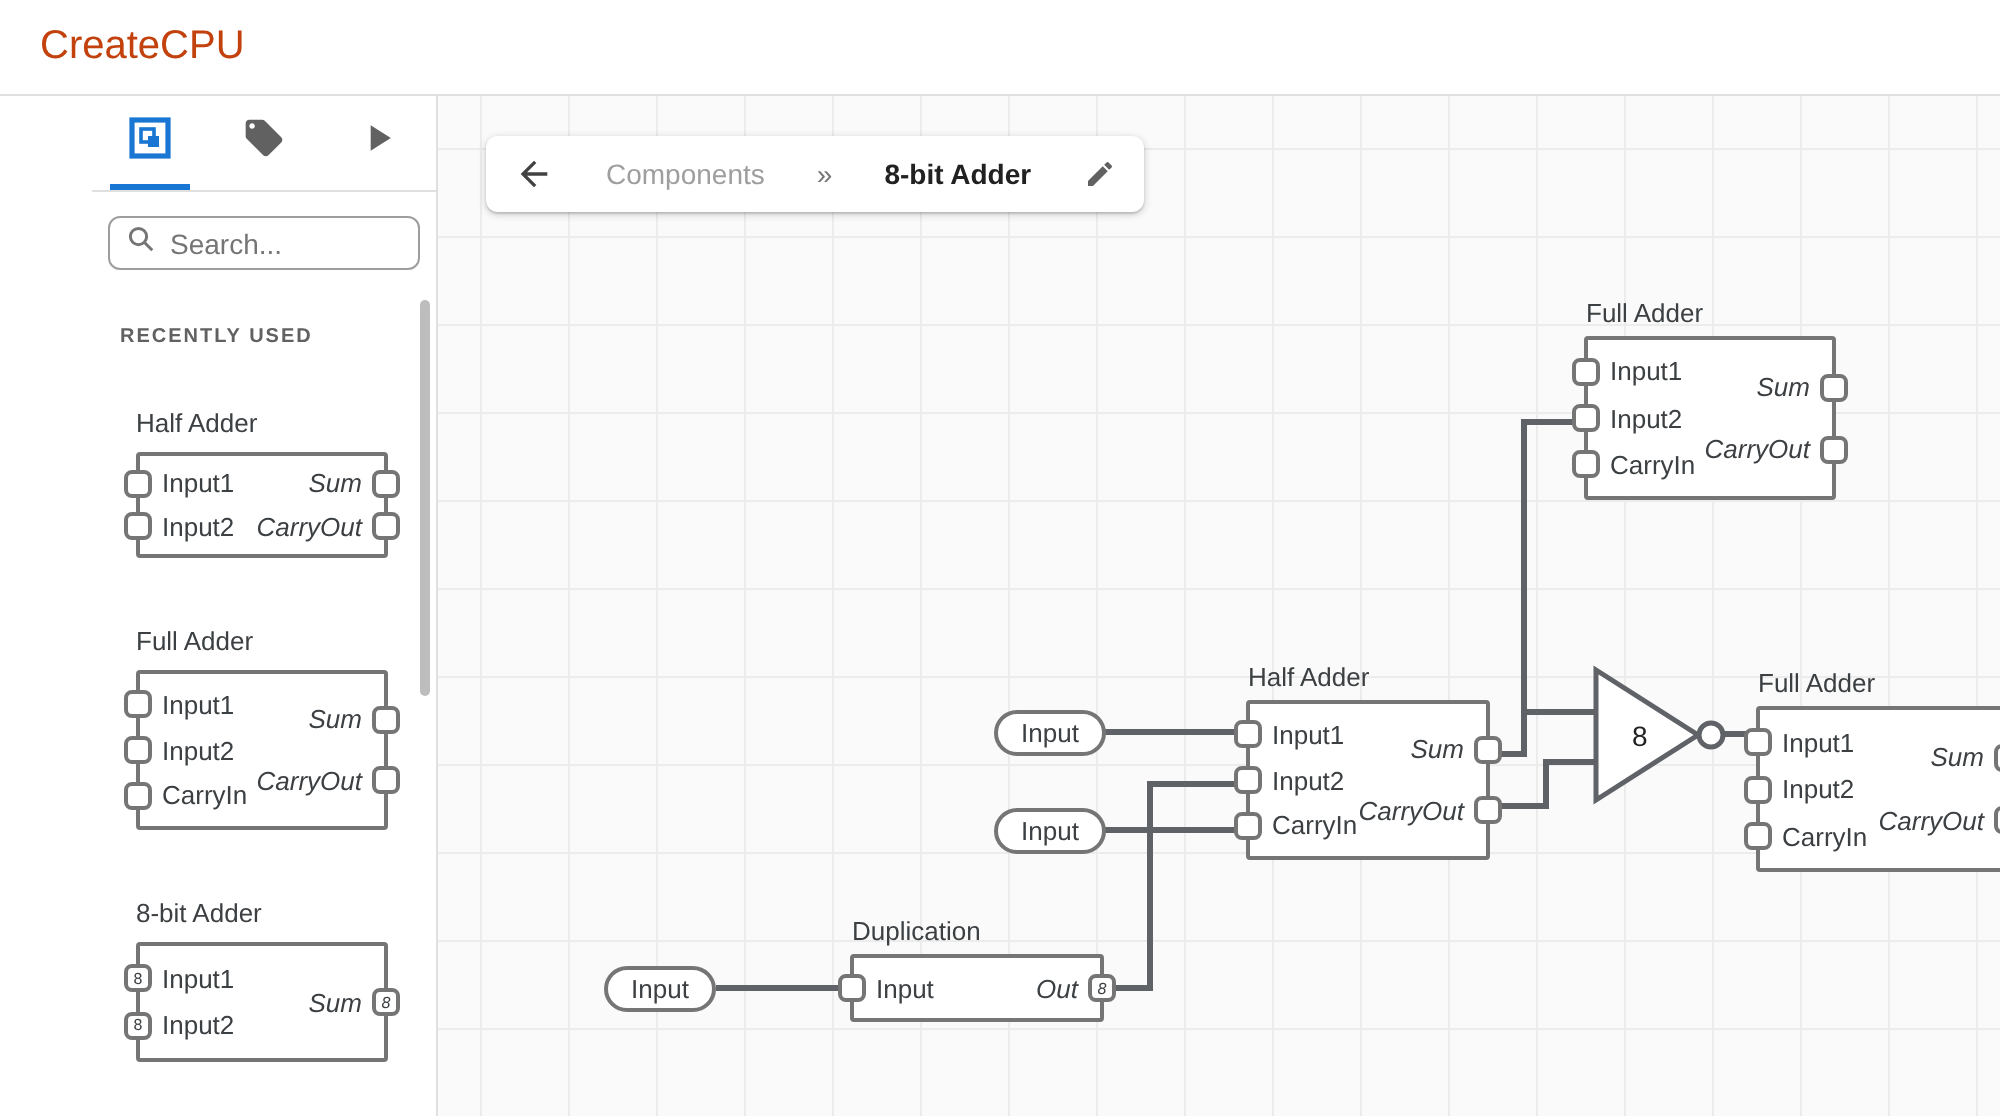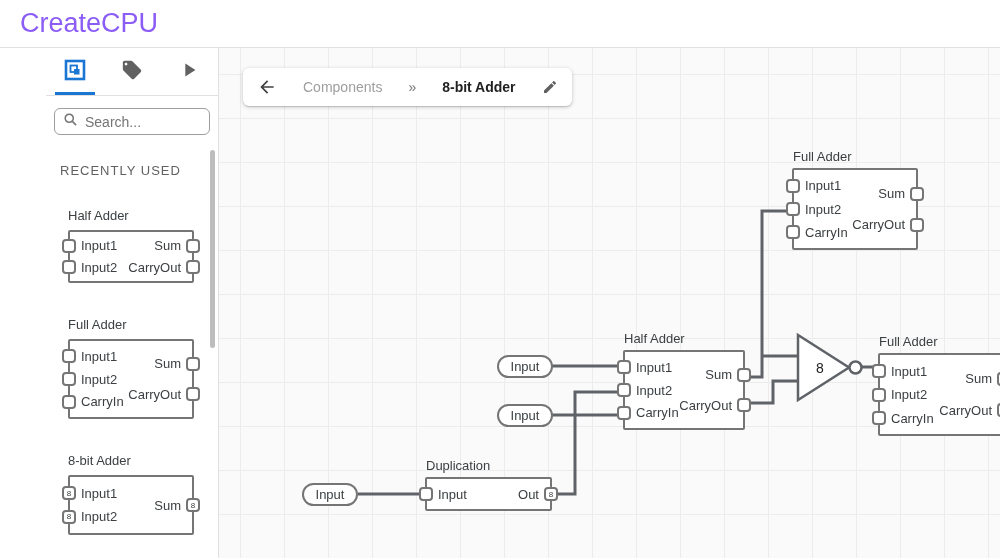--- a/index.html
+++ b/index.html
@@ -1,49 +1,49 @@
 <!DOCTYPE html>
 <html><head>
 <meta charset="utf-8">
 <style>
   * { box-sizing: border-box; margin: 0; padding: 0; }
   html,body { width:1000px; height:558px; overflow:hidden; background:#fff;
     font-family:"Liberation Sans", sans-serif; }
   
   .app-header { height:48px; display:flex; align-items:center; padding:0 20px;
     border-bottom:1px solid #e0e0e0; background:#fff; }
-  .app-title { font-size:27px; color:#8b5cf6; font-weight:400;text-align:center; }
+  .app-title { font-size:20px; color:#c2410c; font-weight:400;text-align:center; }
   
   .main { display:flex; height:510px; }
   .sidebar { width:173px; border-right:1px solid #e0e0e0; background:#fff;
     position:relative; flex-shrink:0; overflow:hidden;margin-left:46px; }
   
   .tabbar { height:48px; display:flex; border-bottom:1px solid #e0e0e0; position:relative; }
   .tab { flex:1; display:flex; align-items:center; justify-content:center; cursor:pointer; }
   .tab-indicator { position:absolute; left:9px; bottom:0; width:40px; height:3px; background:#1976d2; }
   
   .searchbox { margin:12px 8px 0 8px; height:27px; border:1px solid #9e9e9e; border-radius:6px;
     display:flex; align-items:center; padding:0 8px; gap:7px; background:#fff; }
   .searchbox input { border:none; outline:none; width:110px; font-size:14px; color:#3c4043;
     font-family:"Liberation Sans", sans-serif; background:transparent; }
   .searchbox input::placeholder { color:#757575; }
   
-  .section-label { font-size:13px; letter-spacing:1px; color:#616161; margin:28px 0 0 14px; font-weight:400; }
+  .section-label { font-size:10px; letter-spacing:1px; color:#616161; margin:28px 0 0 14px; font-weight:700; }
   .preview { margin:30px 0 0 22px; }
   .preview-title { font-size:13px; color:#3c4043; margin-bottom:7px; }
   
   .scroll-thumb { position:absolute; right:3px; top:102px; width:5px; height:198px;
     background:#bdbdbd; border-radius:3px; }
   
   .nodebox { border:2px solid #757575; background:#fff; border-radius:2px;
     display:flex; justify-content:space-between; }
   .pcol { display:flex; flex-direction:column; justify-content:space-evenly; }
   .prow { display:flex; align-items:center; gap:5px; font-size:13px; color:#3c4043; white-space:nowrap; }
   .prow.left { margin-left:-8px; }
-  .prow.right { margin-right:-8px; justify-content:flex-end; }
+  .prow.right { margin-right:-8px; justify-content:flex-end;font-style:italic; }
   .port { width:14px; height:14px; border:2px solid #757575; border-radius:4px; background:#fff;
     flex-shrink:0; font-size:8px; color:#3c4043; display:flex; align-items:center; justify-content:center; }
   
   .canvas { position:relative; width:827px; height:510px; background:#fafafa;
     background-image:linear-gradient(#ececec 1px, transparent 1px),
                      linear-gradient(90deg, #ececec 1px, transparent 1px);
     background-size:44px 44px; background-position:21px 26px; overflow:hidden; }
   .wires { position:absolute; left:0; top:0; z-index:1; }
   .cnode { position:absolute; z-index:2; }
   .cnode .nodebox { width:100%; height:100%; }

